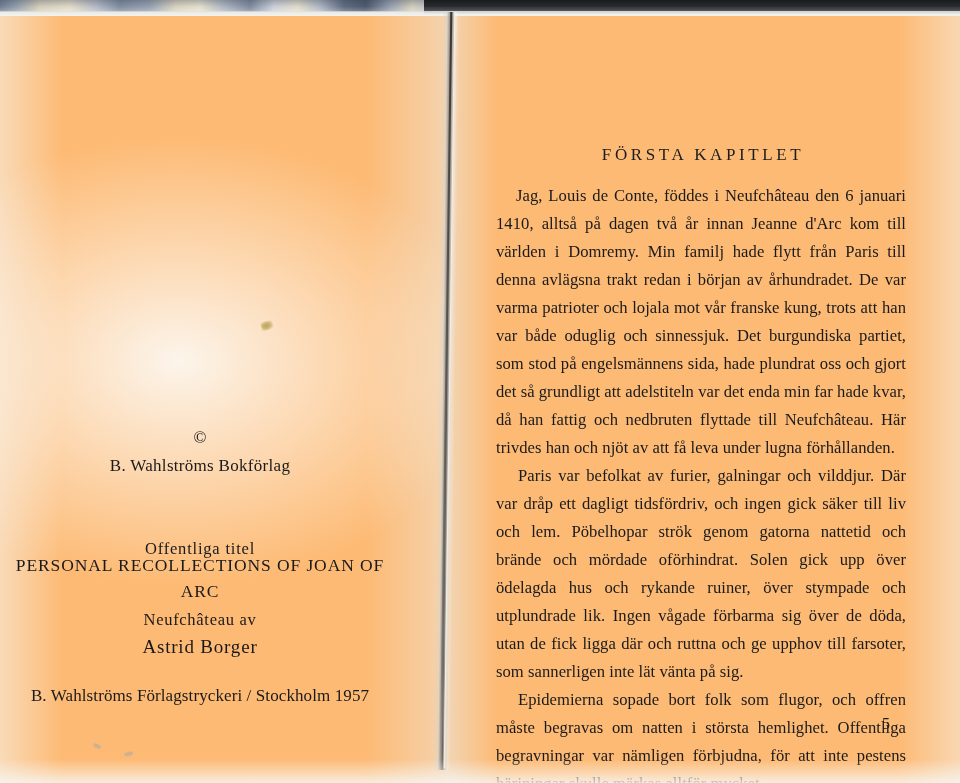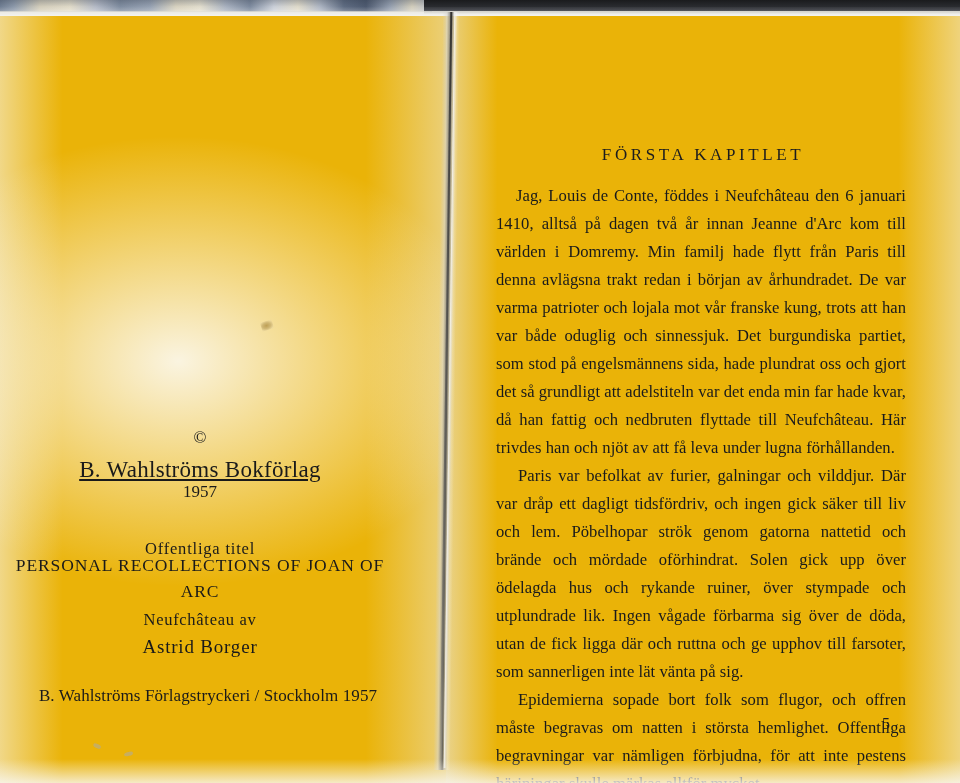--- a/index.html
+++ b/index.html
@@ -70,21 +70,21 @@
     width: 960px;
     height: 10px;
     background: linear-gradient(180deg, rgba(225,224,215,0.75) 0%, rgba(255,255,255,0) 100%);
   }
 
   
   .page {
     position: absolute;
     top: 16px;
     height: 767px;
-    background: #eab308;
+    background: #fdba74;
   }
   .page-left  { left: 0;   width: 446px; }
   .page-right { left: 446px; width: 514px; }
 
   .page-left-tone {
     position: absolute;
     top: 0; left: 0;
     width: 446px; height: 767px;
     background:
       radial-gradient(ellipse 420px 300px at 40% 45%, rgba(252,251,248,0.9) 0%, rgba(255,255,255,0) 75%),
@@ -159,23 +159,22 @@
     position: absolute;
     top: 412px;
     left: 0;
     width: 400px;
     text-align: center;
     font-size: 17px;
     color: #17181a;
   }
   .pub-name {
     top: 437px;
-    font-size: 23px;
+    font-size: 17px;
     letter-spacing: 0.3px;
-    text-decoration: underline;
   }
   .pub-year {
     top: 463px;
     font-size: 17px;
   }
   .orig-label {
     top: 521px;
     font-size: 16.5px;
     letter-spacing: 0.8px;
   }
@@ -192,21 +191,20 @@
   }
   .transl-name {
     top: 617px;
     font-size: 19px;
     letter-spacing: 0.8px;
   }
   .printer {
     top: 667px;
     font-size: 17px;
     letter-spacing: 0.1px;
-    padding-left: 8px;
   }
 
   
   .chapter-heading {
     position: absolute;
     top: 129px;
     left: 57px;
     width: 400px;
     text-align: center;
     font-size: 17px;
@@ -277,21 +275,20 @@
     <div class="edge-under"></div>
   </div>
 
   <div class="page page-left">
     <div class="page-left-tone"></div>
 
     <div class="copyright-mark">©</div>
 
     <div class="colophon pub-name">B. Wahlströms Bokförlag</div>
 
-    <div class="colophon pub-year">1957</div>
 
     <div class="colophon orig-label">Offentliga titel</div>
 
     <div class="colophon orig-title">PERSONAL RECOLLECTIONS OF JOAN OF ARC</div>
 
     <div class="colophon transl-label">Neufchâteau av</div>
 
     <div class="colophon transl-name">Astrid Borger</div>
 
     <div class="colophon printer">B. Wahlströms Förlagstryckeri / Stockholm 1957</div>

